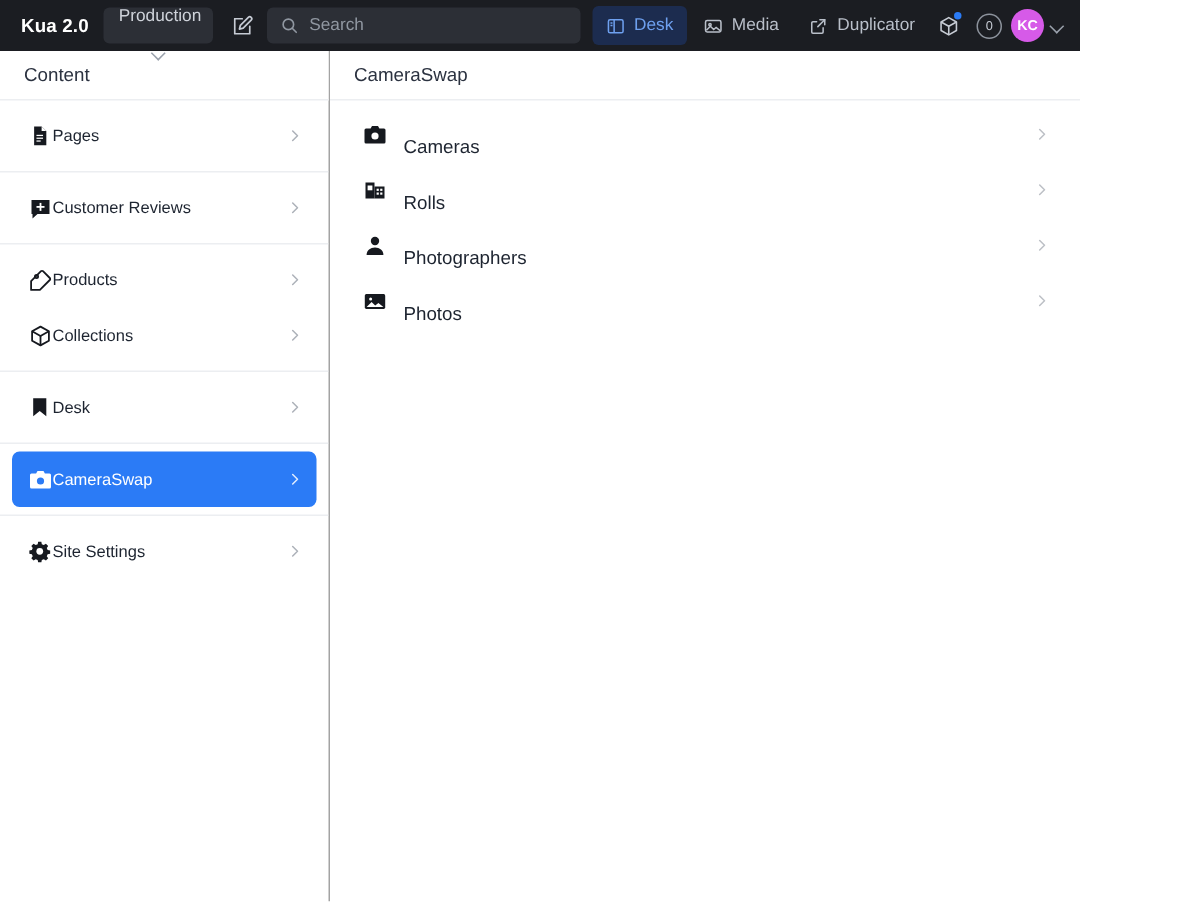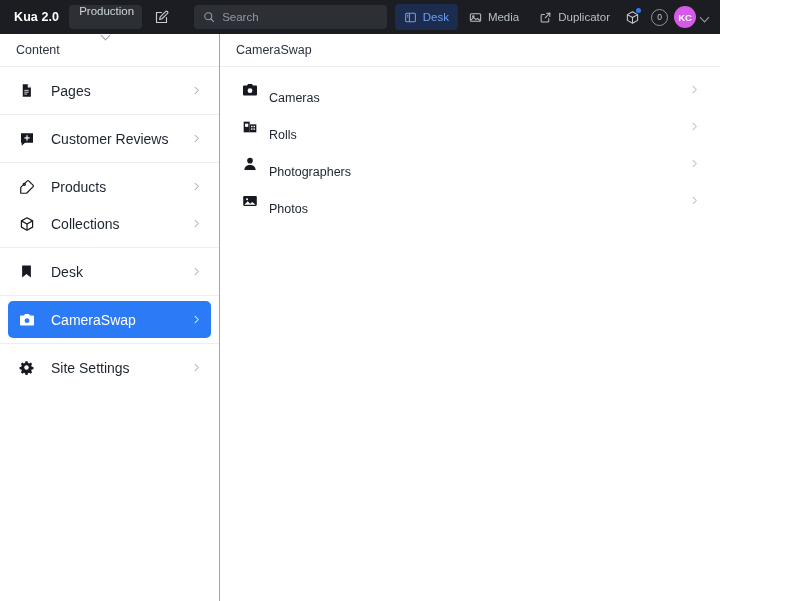--- a/index.html
+++ b/index.html
@@ -34,21 +34,21 @@
     content: ""; position: absolute; left: 0; top: 1px;
     width: 6px; height: 6px;
     border-right: 1.3px solid #9aa1ac; border-bottom: 1.3px solid #9aa1ac;
     transform: rotate(45deg);
   }
   .icon-btn {
     width: 26px; height: 26px; display: flex; align-items: center; justify-content: center;
     border-radius: 4px; cursor: pointer; flex: 0 0 auto;
   }
   .search-box {
-    margin-left: 20px;
+    margin-left: 4px;
     width: 258px; height: 24px; background: #2c2f36; border-radius: 4px;
     display: flex; align-items: center; gap: 7px; padding: 0 9px;
     cursor: text;
   }
   .search-box .ph { color: #9097a1; font-size: 11.5px; }
 
   .topnav { display: flex; align-items: flex-start; gap: 2px; margin-left: 8px; }
   .navitem {
     height: 26px; border-radius: 4px; padding: 0 9px;
     display: flex; align-items: center; gap: 6px; cursor: pointer;
@@ -91,23 +91,23 @@
     width: 220px; flex: 0 0 220px;
     border-right: 1px solid #a3a3a3;
     display: flex; flex-direction: column;
     background: #fff;
   }
   .side-list { flex: 1 1 auto; overflow: hidden; padding-top: 0; }
   .side-group { border-bottom: 1px solid #eceef1; padding: 5px 0; }
   .side-group.last { border-bottom: none; }
   .side-item {
     margin: 0 8px; height: 37px;
-    display: flex; align-items: center; gap: 16px;
+    display: flex; align-items: center; gap: 0;
     padding: 0 9px 0 10px; border-radius: 5px;
-    cursor: pointer; color: #1d2430; font-size: 14px;
+    cursor: pointer; color: #1d2430; font-size: 11px;
   }
   .side-item .ico { width: 17px; height: 17px; display:flex; align-items:center; justify-content:center; flex:0 0 17px; }
   .side-item .lbl { flex: 1 1 auto; white-space: nowrap; }
   .side-item .chev { flex: 0 0 auto; opacity: .55; }
   .side-item.selected { background: #2b7bf6; color: #ffffff; }
   .side-item.selected .chev { opacity: .85; }
 
   
   .main { flex: 1 1 auto; display: flex; flex-direction: column; background: #fff; min-width: 0; }
   .main-list { flex: 1 1 auto; padding: 4px 0 0 0; }

